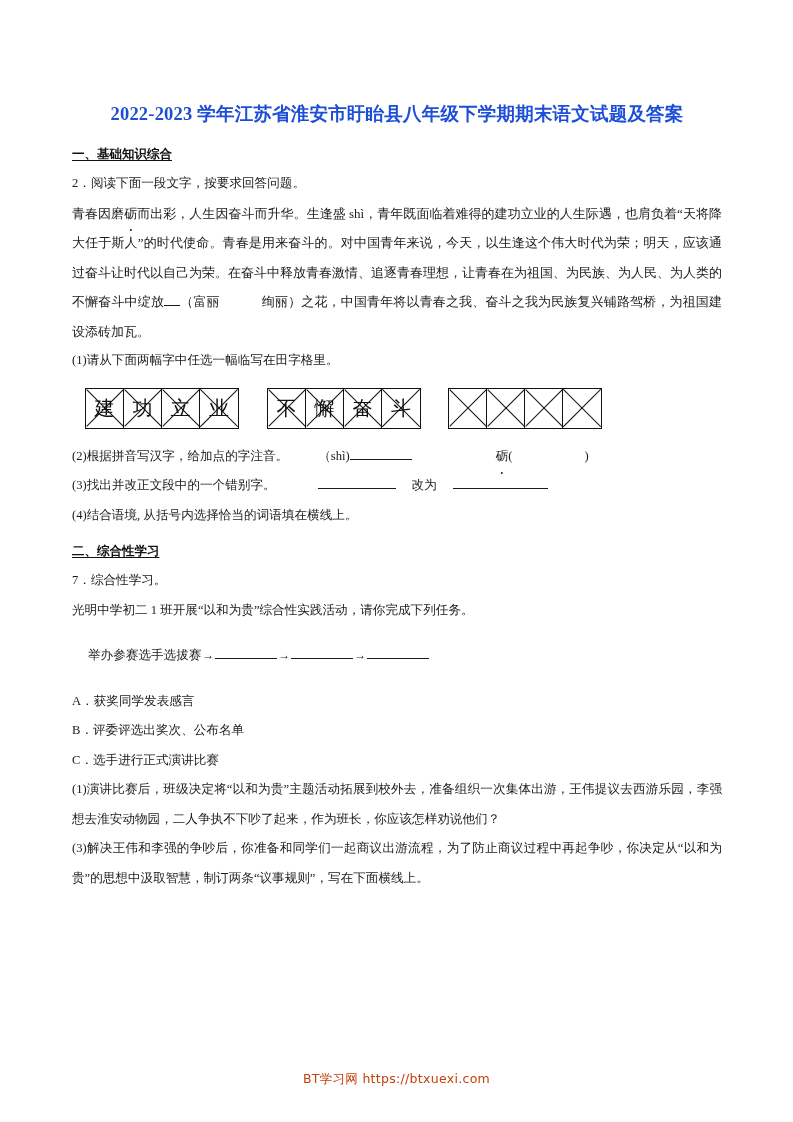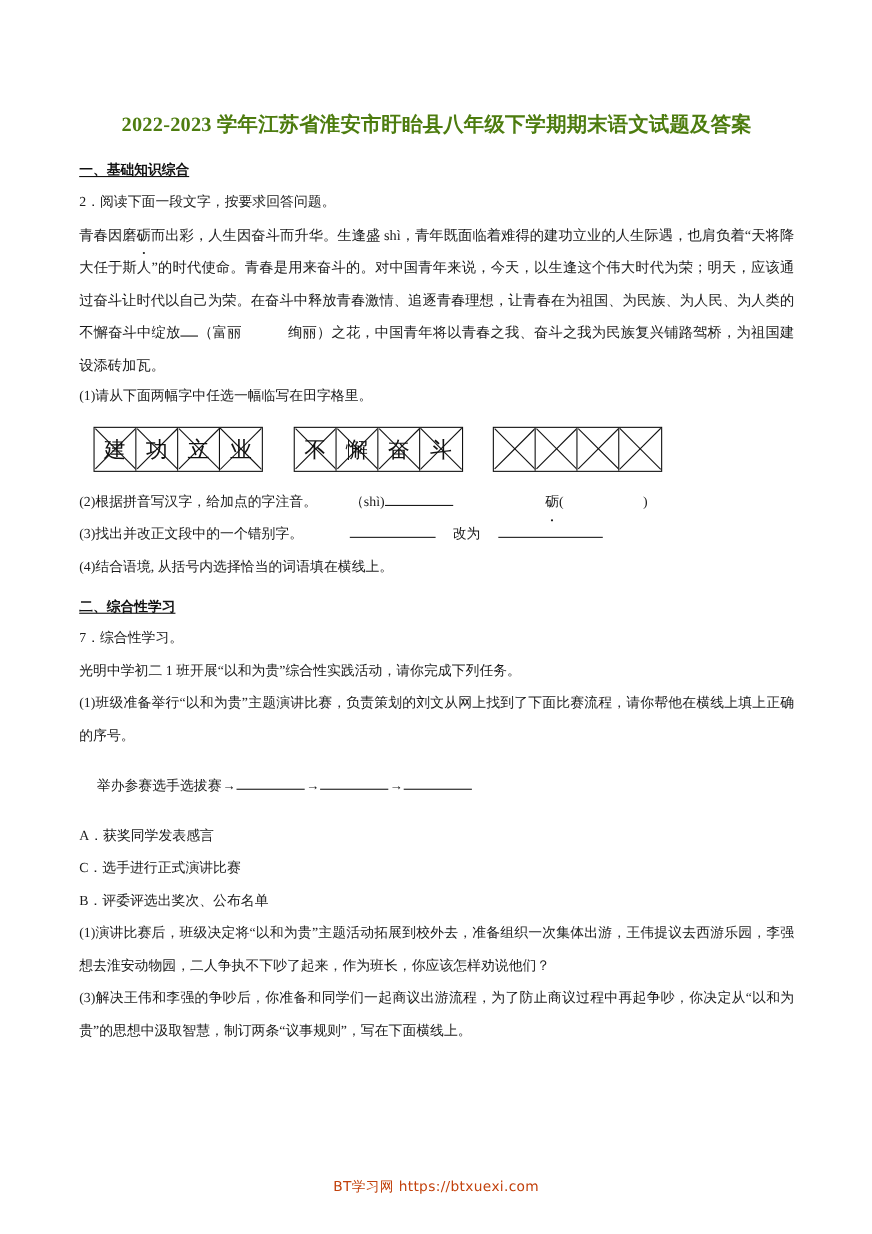--- a/index.html
+++ b/index.html
@@ -26,21 +26,21 @@
     top: 96px;
     width: 650px;
   }
   .doc-title {
     font-size: 18.5px;
     font-weight: bold;
     line-height: 37px;
     text-align: center;
     letter-spacing: 0.2px;
     margin: 0 0 6px 0;
-    color: #4d7c0f;
+    color: #1d4ed8;
   }
   .section-head {
     font-size: 12.5px;
     font-weight: bold;
     line-height: 26px;
     margin: 8px 0 2px 0;
     text-decoration: underline;
     text-underline-offset: 2px;
     color: #111;
   }
@@ -245,27 +245,26 @@
     <p class="q-line"><span>(3)找出并改正文段中的一个错别字。</span><span class="gap-wide"></span><span class="blank-u blank-l"></span><span class="gap-sm"></span><span>改为</span><span class="gap-sm"></span><span class="blank-u blank-xl"></span></p>
 
     <p class="q-line">(4)结合语境, 从括号内选择恰当的词语填在横线上。</p>
 
     <div class="section-head">二、综合性学习</div>
 
     <p class="q-line">7．综合性学习。</p>
 
     <p class="q-line">光明中学初二 1 班开展“以和为贵”综合性实践活动，请你完成下列任务。</p>
 
-    <p class="q-line">(1)班级准备举行“以和为贵”主题演讲比赛，负责策划的刘文从网上找到了下面比赛流程，请你帮他在横线上填上正确的序号。</p>
 
     <p class="flow-line"><span>举办参赛选手选拔赛</span><span class="arrow">→</span><span class="blank-u blank-m"></span><span class="arrow">→</span><span class="blank-u blank-m"></span><span class="arrow">→</span><span class="blank-u blank-m"></span></p>
 
     <p class="opt-line">A．获奖同学发表感言</p>
+    <p class="opt-line">B．评委评选出奖次、公布名单</p>
     <p class="opt-line">C．选手进行正式演讲比赛</p>
-    <p class="opt-line">B．评委评选出奖次、公布名单</p>
 
     <p class="q-line">(1)演讲比赛后，班级决定将“以和为贵”主题活动拓展到校外去，准备组织一次集体出游，王伟提议去西游乐园，李强想去淮安动物园，二人争执不下吵了起来，作为班长，你应该怎样劝说他们？</p>
 
     <p class="q-line">(3)解决王伟和李强的争吵后，你准备和同学们一起商议出游流程，为了防止商议过程中再起争吵，你决定从“以和为贵”的思想中汲取智慧，制订两条“议事规则”，写在下面横线上。</p>
 
   </div>
 
   <div class="footer">BT学习网 https://btxuexi.com</div>
 
 </div>

